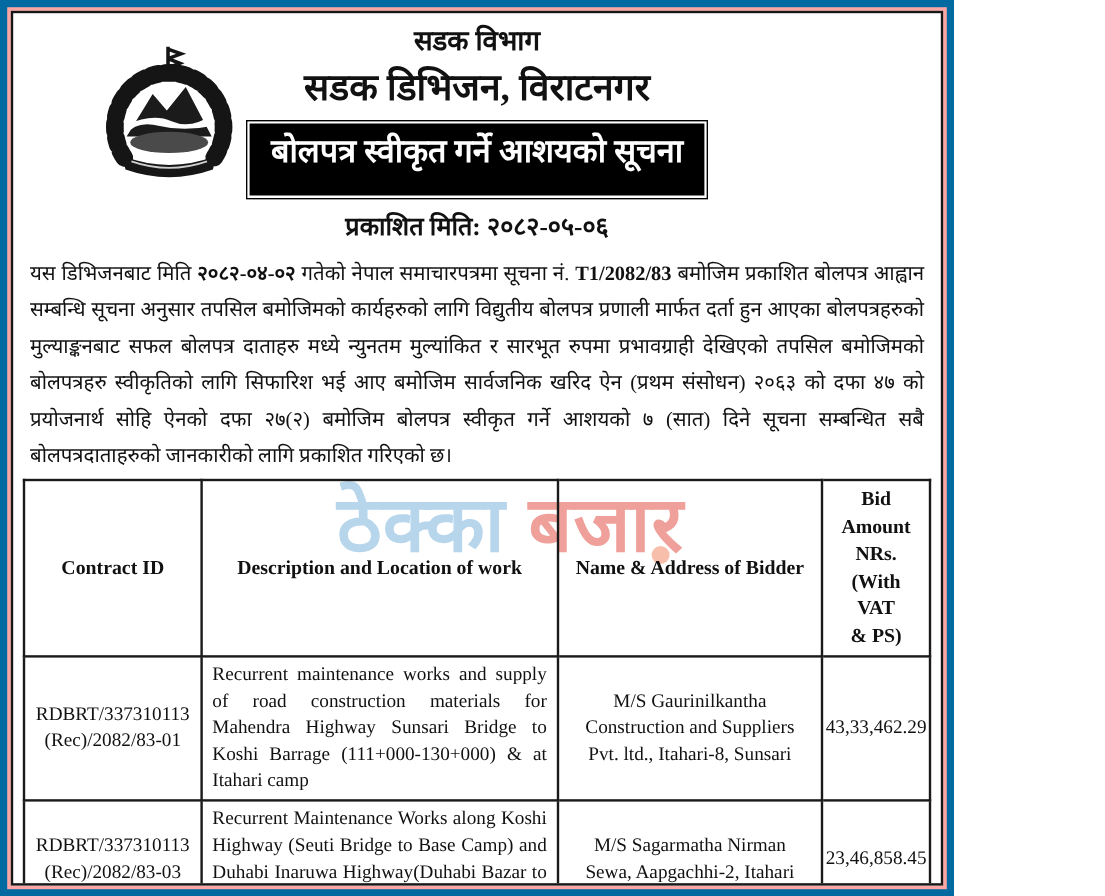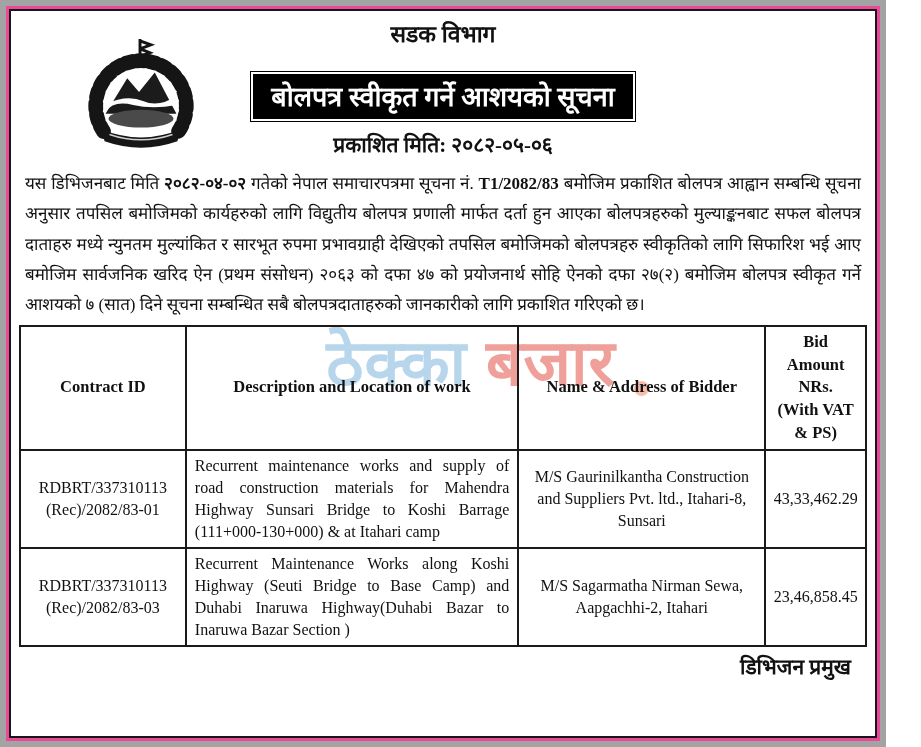--- a/index.html
+++ b/index.html
@@ -1,26 +1,26 @@
 <!DOCTYPE html>
 <html><head>
 <meta charset="utf-8">
 <style>
   html,body{margin:0;padding:0;background:#ffffff;}
   body{width:921px;height:747px;font-family:"Liberation Serif","DejaVu Serif",serif;color:#111;}
-  .page{box-sizing:border-box;width:886px;height:747px;border:6px solid #a3a3a3;padding:3px;background:#ec4899;}
+  .page{box-sizing:border-box;width:795px;height:747px;border:6px solid #0369a1;padding:3px;background:#fca5a5;}
   .inner{box-sizing:border-box;width:100%;height:100%;border:2px solid #161616;position:relative;overflow:hidden;background:#fff;}
 
   
   .emblem{position:absolute;left:60px;top:24px;width:140px;height:128px;}
   .titles{text-align:center;padding-top:10px;}
   .dept-title{font-size:23px;font-weight:bold;line-height:1.25;}
   .division-title{font-size:31px;font-weight:bold;margin-top:4px;line-height:1.2;}
   .banner{display:inline-block;background:#000;color:#fff;font-size:27px;font-weight:bold;
-          padding:5px 20px 7px;margin-top:21px;box-shadow:0 0 0 2px #fff inset;border:1px solid #000;text-align:center;}
+          padding:5px 20px 22px;margin-top:9px;box-shadow:0 0 0 2px #fff inset;border:1px solid #000;text-align:center;}
   .pubdate{font-size:21px;font-weight:bold;margin-top:8px;}
 
   
   .notice-body{margin:11px 14px 0 14px;font-size:17px;line-height:30.4px;text-align:justify;}
   .notice-body b{font-family:"Liberation Serif","DejaVu Serif",serif;}
 
   
   .table-wrap{position:relative;margin:4px 8px 0 8px;}
   .watermark{position:absolute;top:-8px;left:50%;transform:translateX(calc(-50% + 28px));
              font-size:64px;font-weight:bold;white-space:nowrap;z-index:0;letter-spacing:1px;
@@ -67,20 +67,21 @@
       <path d="M34,70 Q56,60 72,67 T106,62 L106,71 Q82,76 62,71 T34,78 Z" fill="#fdfdfd"></path>
 
       <ellipse cx="70" cy="85" rx="33" ry="9" fill="#4a4a4a"></ellipse>
 
       <path d="M30,96 Q70,112 110,96 L107,108 Q70,121 33,108 Z" fill="#161616"></path>
       <path d="M38,101 Q70,112 102,101" stroke="#cfcfcf" stroke-width="1.5" fill="none"></path>
     </svg>
 
     <header class="titles">
       <div class="dept-title">सडक विभाग</div>
+      <div class="division-title">सडक डिभिजन, विराटनगर</div>
       <div>
         <span class="banner">बोलपत्र स्वीकृत गर्ने आशयको सूचना</span>
       </div>
       <div class="pubdate">प्रकाशित मिति: २०८२-०५-०६</div>
     </header>
 
     <p class="notice-body"><span>यस डिभिजनबाट मिति </span><b>२०८२-०४-०२</b><span> गतेको नेपाल समाचारपत्रमा सूचना नं. </span><b>T1/2082/83</b><span> बमोजिम प्रकाशित बोलपत्र आह्वान सम्बन्धि सूचना अनुसार तपसिल बमोजिमको कार्यहरुको लागि विद्युतीय बोलपत्र प्रणाली मार्फत दर्ता हुन आएका बोलपत्रहरुको मुल्याङ्कनबाट सफल बोलपत्र दाताहरु मध्ये न्युनतम मुल्यांकित र सारभूत रुपमा प्रभावग्राही देखिएको तपसिल बमोजिमको बोलपत्रहरु स्वीकृतिको लागि सिफारिश भई आए बमोजिम सार्वजनिक खरिद ऐन (प्रथम संसोधन) २०६३ को दफा ४७ को प्रयोजनार्थ सोहि ऐनको दफा २७(२) बमोजिम बोलपत्र स्वीकृत गर्ने आशयको ७ (सात) दिने सूचना सम्बन्धित सबै बोलपत्रदाताहरुको जानकारीको लागि प्रकाशित गरिएको छ।</span></p>
 
     <div class="table-wrap">
       <div class="watermark">

